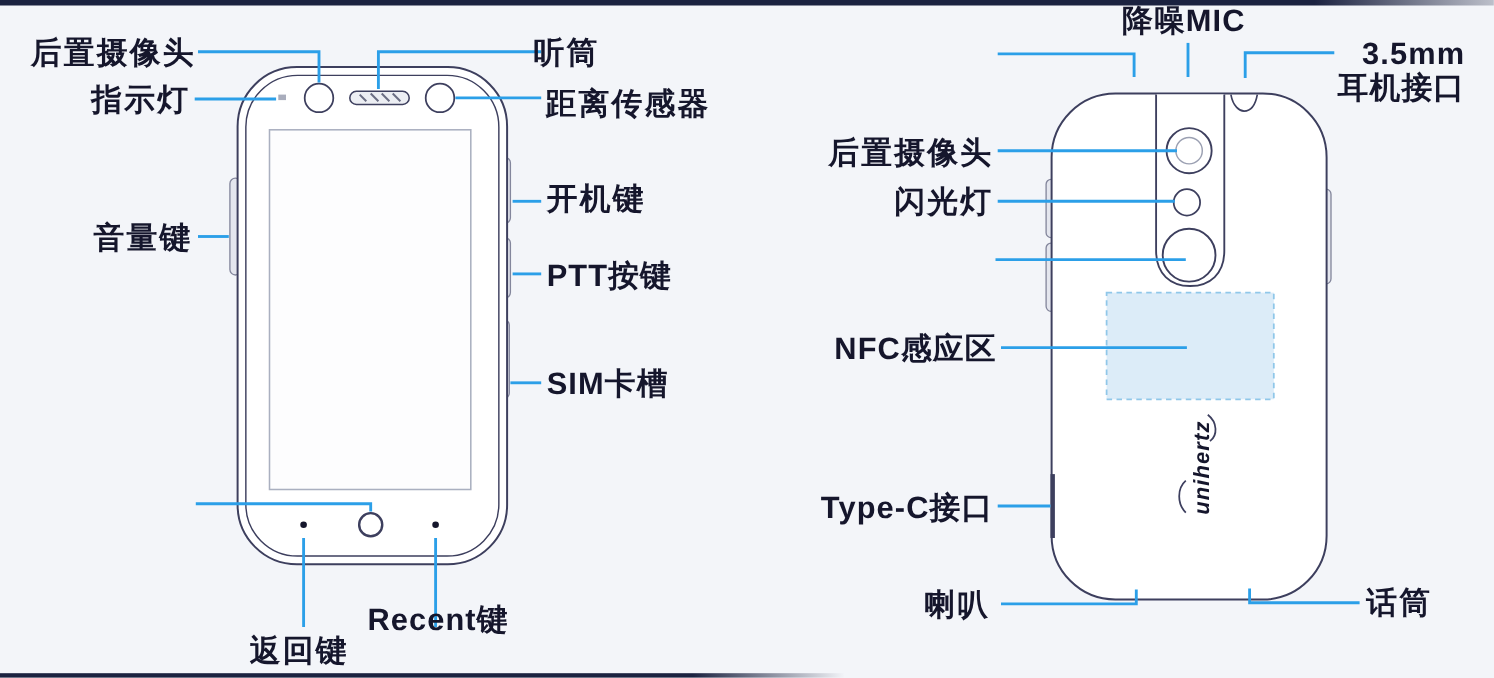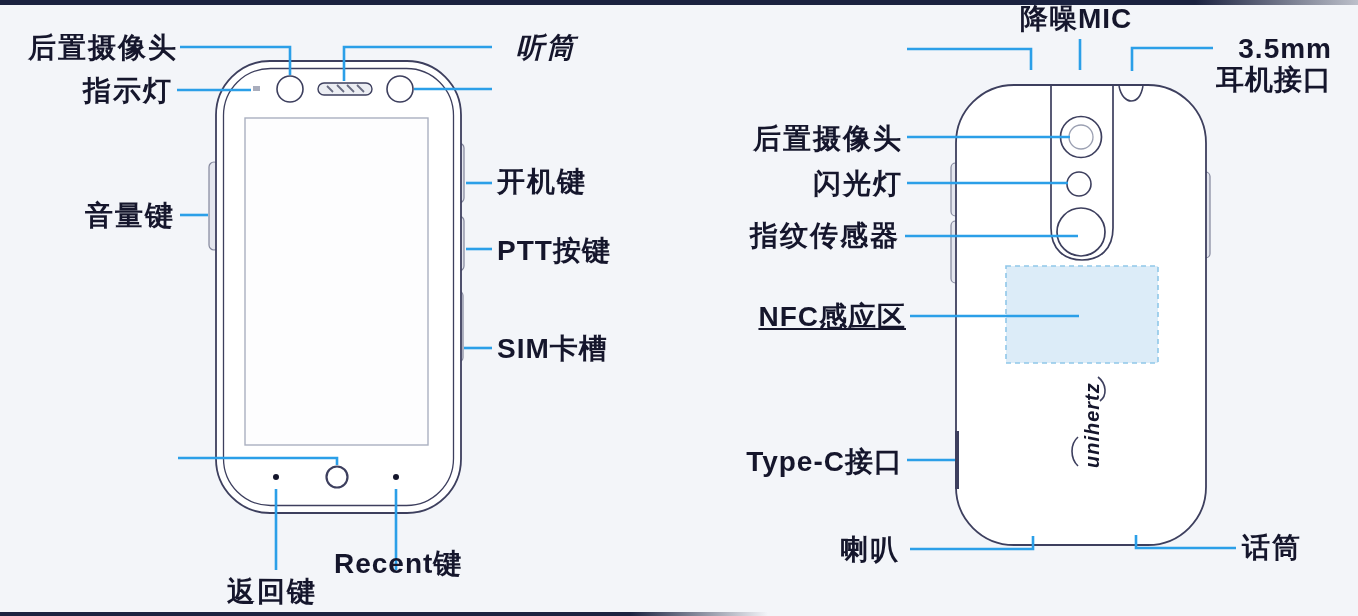--- a/index.html
+++ b/index.html
@@ -92,33 +92,33 @@
       <path d="M910,549 H1033 V536"></path>
       <path d="M1236,548 H1136 V535"></path>
     </g>
   </svg>
 
   <div class="lbl r" style="right:1180px;top:32px;">后置摄像头</div>
   <div class="lbl r" style="right:1185px;top:75px;">指示灯</div>
   <div class="lbl r" style="right:1183px;top:200px;">音量键</div>
   <div class="lbl" style="left:227px;top:576px;">返回键</div>
   <div class="lbl latin" style="left:334px;top:548px;">Recent键</div>
-  <div class="lbl" style="left:516px;top:32px;font-style:italic;">听筒</div>
+  <div class="lbl" style="left:485px;top:32px;">听筒</div>
+  <div class="lbl" style="left:496px;top:79px;">距离传感器</div>
   <div class="lbl" style="left:497px;top:168px;font-family:Liberation Mono, monospace;">开机键</div>
   <div class="lbl latin" style="left:497px;top:235px;">PTT按键</div>
   <div class="lbl latin" style="left:497px;top:333px;">SIM卡槽</div>
 
   <div class="lbl latin" style="left:1020px;top:3px;">降噪MIC</div>
   <div class="lbl latin" style="left:1216px;top:33px;">
     <div>3.5mm</div>
     <div>耳机接口</div>
   </div>
   <div class="lbl r" style="right:455px;top:123px;">后置摄像头</div>
   <div class="lbl r" style="right:455px;top:168px;">闪光灯</div>
-  <div class="lbl r" style="right:458px;top:220px;">指纹传感器</div>
-  <div class="lbl r latin" style="right:452px;top:301px;text-decoration:underline;">NFC感应区</div>
+  <div class="lbl r latin" style="right:452px;top:301px;">NFC感应区</div>
   <div class="lbl r latin" style="right:455px;top:446px;">Type-C接口</div>
   <div class="lbl r" style="right:458px;top:534px;">喇叭</div>
   <div class="lbl" style="left:1242px;top:532px;">话筒</div>
 
   <div class="edge-top"></div>
   <div class="edge-bottom"></div>
 </div>
 
 </body></html>

